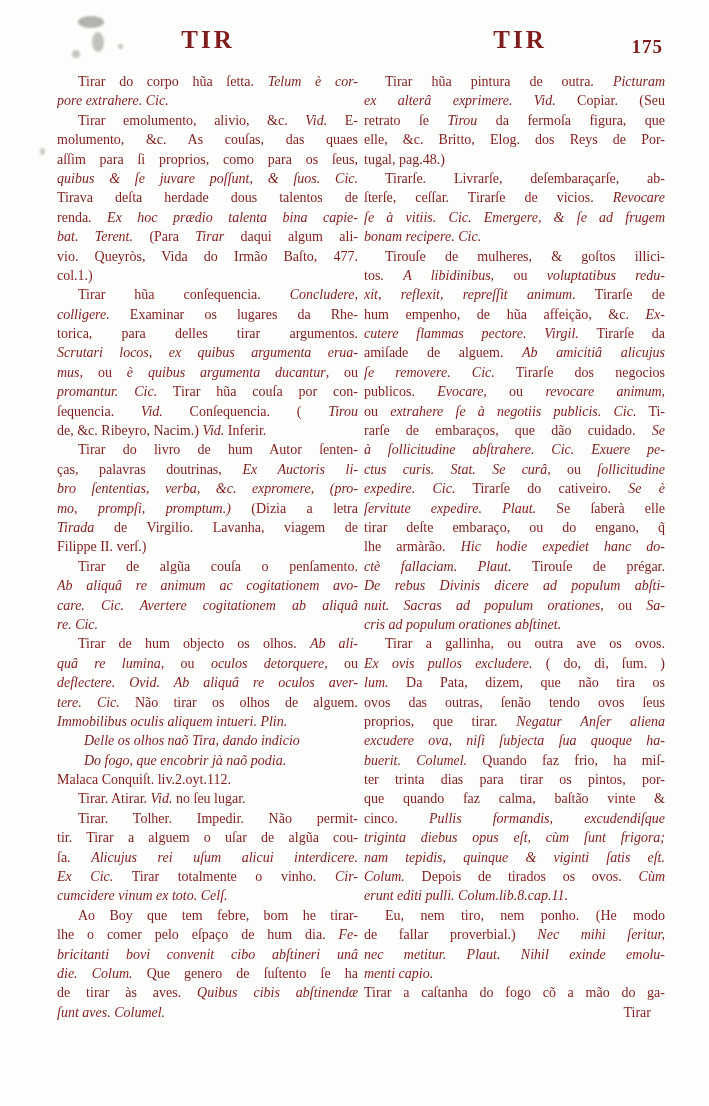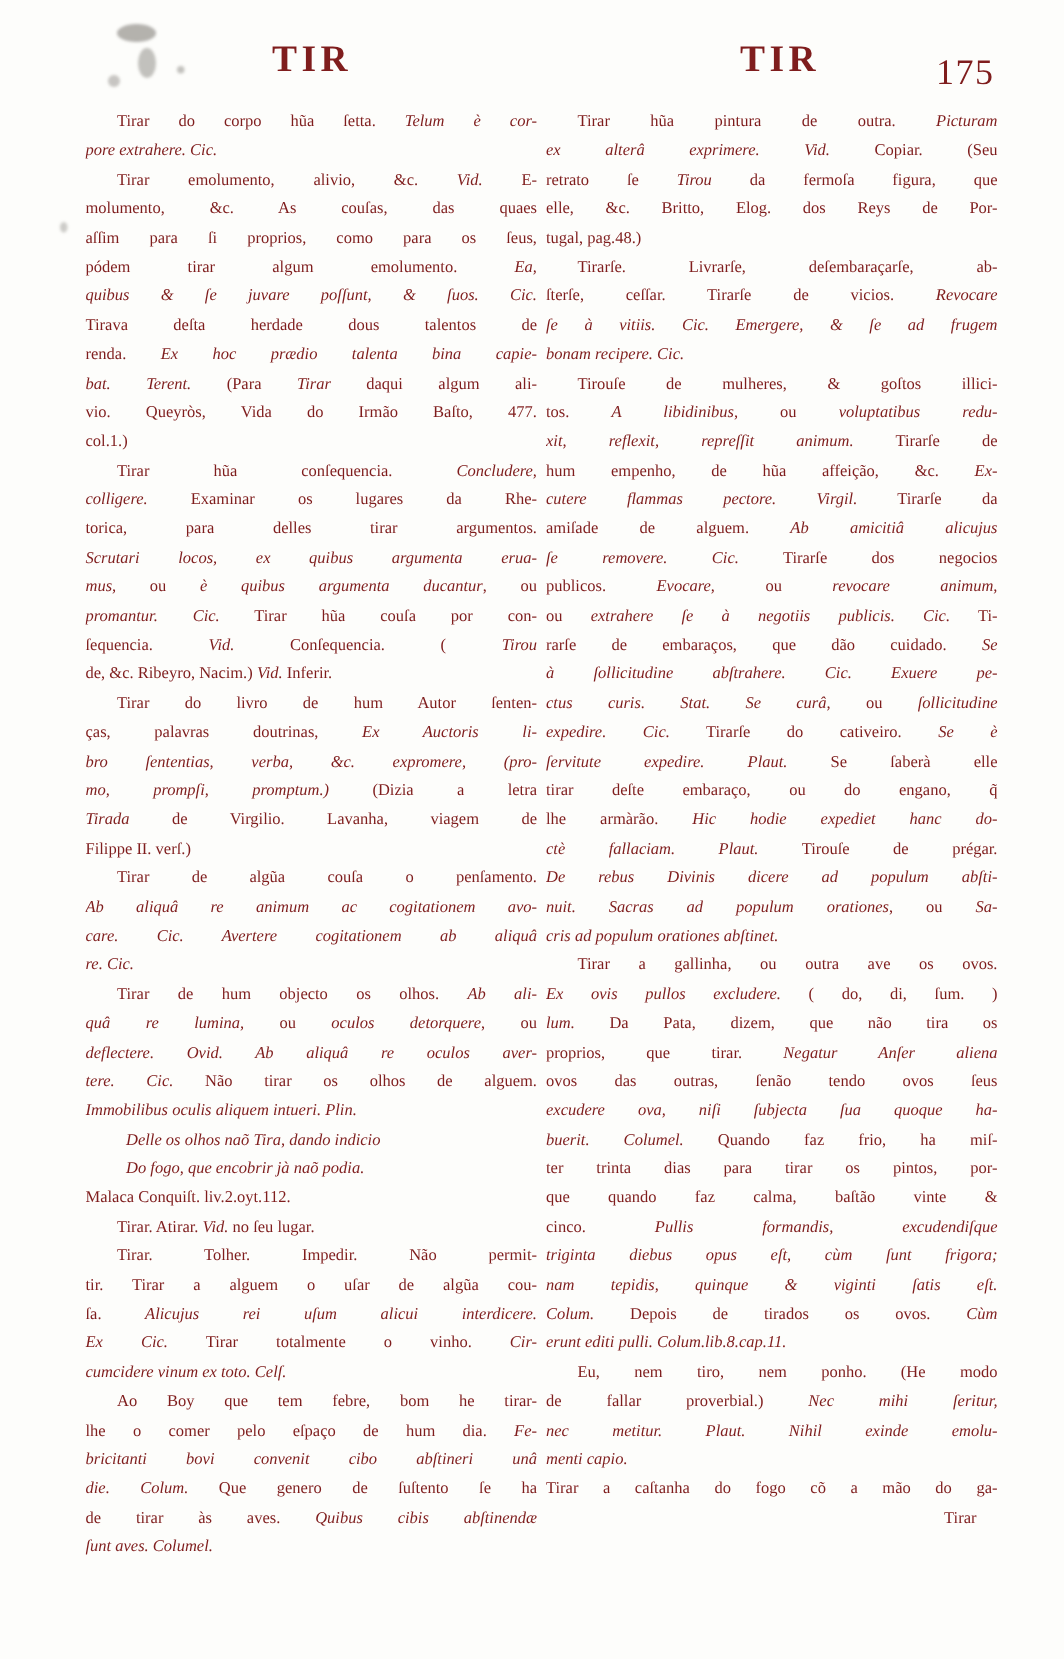--- a/index.html
+++ b/index.html
@@ -10,23 +10,23 @@
     font-family:"Liberation Serif", serif;
     color:#7f1d1d;
     overflow:hidden;
   }
   
   .runhead{position:absolute;top:26px;left:0;width:100%;height:34px;}
   .rh-left{position:absolute;left:148px;width:120px;text-align:center;
     font-size:25px;font-weight:bold;letter-spacing:3px;}
   .rh-right{position:absolute;left:460px;width:120px;text-align:center;
     font-size:25px;font-weight:bold;letter-spacing:3px;}
-  .rh-page{position:absolute;right:46px;top:10px;font-size:24px;font-weight:normal;letter-spacing:1px;}
+  .rh-page{position:absolute;right:46px;top:10px;font-size:19px;font-weight:bold;letter-spacing:1px;}
   
-  .col{position:absolute;top:72px;width:301px;font-size:11px;font-family:Liberation Serif, serif;}
+  .col{position:absolute;top:72px;width:301px;font-size:14px;font-family:Liberation Serif, serif;}
   .col-left{left:57px;}
   .col-right{left:364px;}
   .line{
     height:19.4px;line-height:19.4px;
     text-align:justify;text-align-last:justify;
     overflow:hidden;white-space:nowrap;
   }
   .line.e{text-align-last:left;}
   .line.p{text-indent:21px;}
   .line.pe{text-indent:21px;text-align-last:left;}
@@ -59,21 +59,20 @@
     <span class="rh-right">TIR</span>
     <span class="rh-page">175</span>
   </div>
 
   <div class="col col-left" id="col-left">
       <div class="line p"><span class="ro">Tirar do corpo hũa ſetta. </span><span class="it">Telum è cor-</span></div>
       <div class="line e"><span class="it">pore extrahere. Cic.</span></div>
       <div class="line p"><span class="ro">Tirar emolumento, alivio, &amp;c. </span><span class="it">Vid.</span><span class="ro"> E-</span></div>
       <div class="line"><span class="ro">molumento, &amp;c. As couſas, das quaes</span></div>
       <div class="line"><span class="ro">aſſim para ſi proprios, como para os ſeus,</span></div>
-      <div class="line"><span class="ro">pódem tirar algum emolumento. </span><span class="it">Ea,</span></div>
       <div class="line"><span class="it">quibus &amp; ſe juvare poſſunt, &amp; ſuos. Cic.</span></div>
       <div class="line"><span class="ro">Tirava deſta herdade dous talentos de</span></div>
       <div class="line"><span class="ro">renda. </span><span class="it">Ex hoc prædio talenta bina capie-</span></div>
       <div class="line"><span class="it">bat. Terent.</span><span class="ro"> (Para </span><span class="it">Tirar</span><span class="ro"> daqui algum ali-</span></div>
       <div class="line"><span class="ro">vio. Queyròs, Vida do Irmão Baſto, 477.</span></div>
       <div class="line e"><span class="ro">col.1.)</span></div>
       <div class="line p"><span class="ro">Tirar hũa conſequencia. </span><span class="it">Concludere,</span></div>
       <div class="line"><span class="it">colligere.</span><span class="ro"> Examinar os lugares da Rhe-</span></div>
       <div class="line"><span class="ro">torica, para delles tirar argumentos.</span></div>
       <div class="line"><span class="it">Scrutari locos, ex quibus argumenta erua-</span></div>
@@ -138,22 +137,22 @@
       <div class="line"><span class="it">ſervitute expedire. Plaut.</span><span class="ro"> Se ſaberà elle</span></div>
       <div class="line"><span class="ro">tirar deſte embaraço, ou do engano, q̃</span></div>
       <div class="line"><span class="ro">lhe armàrão. </span><span class="it">Hic hodie expediet hanc do-</span></div>
       <div class="line"><span class="it">ctè fallaciam. Plaut.</span><span class="ro"> Tirouſe de prégar.</span></div>
       <div class="line"><span class="it">De rebus Divinis dicere ad populum abſti-</span></div>
       <div class="line"><span class="it">nuit. Sacras ad populum orationes</span><span class="ro">, ou </span><span class="it">Sa-</span></div>
       <div class="line e"><span class="it">cris ad populum orationes abſtinet.</span></div>
       <div class="line p"><span class="ro">Tirar a gallinha, ou outra ave os ovos.</span></div>
       <div class="line"><span class="it">Ex ovis pullos excludere.</span><span class="ro"> ( do, di, ſum. )</span></div>
       <div class="line"><span class="it">lum.</span><span class="ro"> Da Pata, dizem, que não tira os</span></div>
+      <div class="line"><span class="ro">ovos das outras, ſenão tendo ovos ſeus</span></div>
       <div class="line"><span class="ro">proprios, que tirar. </span><span class="it">Negatur Anſer aliena</span></div>
-      <div class="line"><span class="ro">ovos das outras, ſenão tendo ovos ſeus</span></div>
       <div class="line"><span class="it">excudere ova, niſi ſubjecta ſua quoque ha-</span></div>
       <div class="line"><span class="it">buerit. Columel.</span><span class="ro"> Quando faz frio, ha miſ-</span></div>
       <div class="line"><span class="ro">ter trinta dias para tirar os pintos, por-</span></div>
       <div class="line"><span class="ro">que quando faz calma, baſtão vinte &amp;</span></div>
       <div class="line"><span class="ro">cinco. </span><span class="it">Pullis formandis, excudendiſque</span></div>
       <div class="line"><span class="it">triginta diebus opus eſt, cùm ſunt frigora;</span></div>
       <div class="line"><span class="it">nam tepidis, quinque &amp; viginti ſatis eſt.</span></div>
       <div class="line"><span class="it">Colum.</span><span class="ro"> Depois de tirados os ovos. </span><span class="it">Cùm</span></div>
       <div class="line e"><span class="it">erunt editi pulli. Colum.lib.8.cap.11.</span></div>
       <div class="line p"><span class="ro">Eu, nem tiro, nem ponho. (He modo</span></div>

